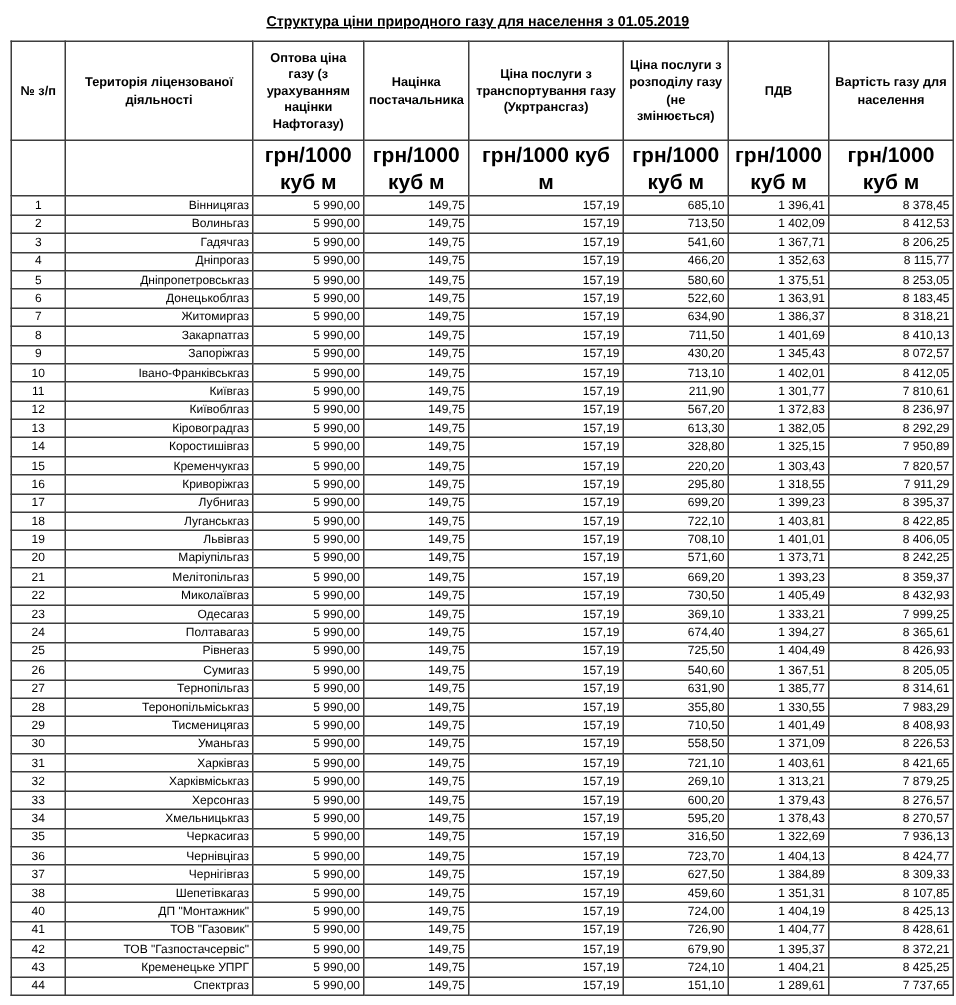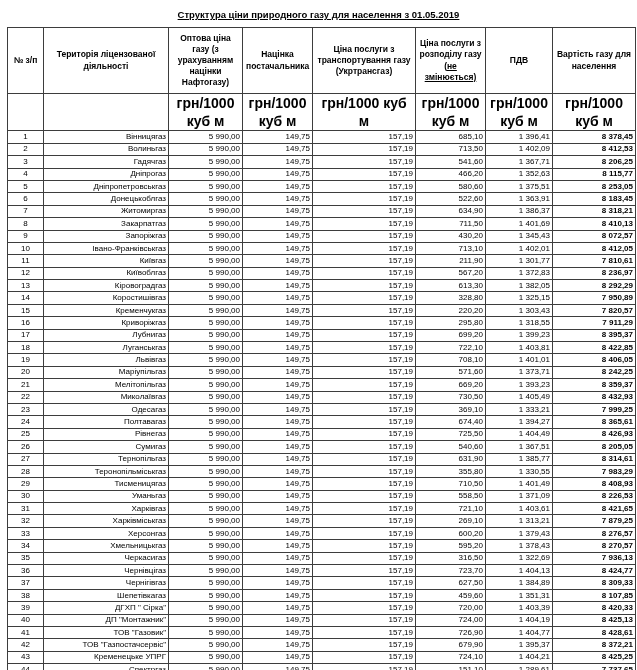--- a/index.html
+++ b/index.html
@@ -33,32 +33,32 @@
     font-weight: 700;
     font-size: 8.5px;
     text-align: center;
     vertical-align: middle;
     padding: 1px 3px;
     line-height: 1.3;
   }
   tr.hdr { height: 66px; }
   tr.units { height: 15px; }
   tr.units th { padding: 0 2px; font-size: 14px; }
-  .note-underline { text-decoration: underline; }
+  .note-underline { }
   .gas tbody tr { height: 12.4px; }
   .gas tbody td {
     font-size: 8px;
     line-height: 1;
     padding: 0 2px;
     white-space: nowrap;
   }
   td.c0 { text-align: center; }
   td.c1 { text-align: right; padding-left: 3px; }
   td.c2, td.c3, td.c4, td.c5, td.c6, td.c7 { text-align: right; padding-right: 8px; }
-  td.c7 { font-weight: 700; }
+  td.c7 { font-weight: 400; }
 </style>
 </head>
 <body>
 
 <div class="page">
   <div class="title">Структура ціни природного газу для населення з 01.05.2019</div>
 
   <table class="gas">
     <colgroup>
       <col style="width:36px">
@@ -470,30 +470,20 @@
           <td class="c0">38</td>
           <td class="c1">Шепетівкагаз</td>
           <td class="c2">5 990,00</td>
           <td class="c3">149,75</td>
           <td class="c4">157,19</td>
           <td class="c5">459,60</td>
           <td class="c6">1 351,31</td>
           <td class="c7">8 107,85</td>
         </tr>
         <tr>
-          <td class="c0">39</td>
-          <td class="c1">ДГХП " Сірка"</td>
-          <td class="c2">5 990,00</td>
-          <td class="c3">149,75</td>
-          <td class="c4">157,19</td>
-          <td class="c5">720,00</td>
-          <td class="c6">1 403,39</td>
-          <td class="c7">8 420,33</td>
-        </tr>
-        <tr>
           <td class="c0">40</td>
           <td class="c1">ДП "Монтажник"</td>
           <td class="c2">5 990,00</td>
           <td class="c3">149,75</td>
           <td class="c4">157,19</td>
           <td class="c5">724,00</td>
           <td class="c6">1 404,19</td>
           <td class="c7">8 425,13</td>
         </tr>
         <tr>

